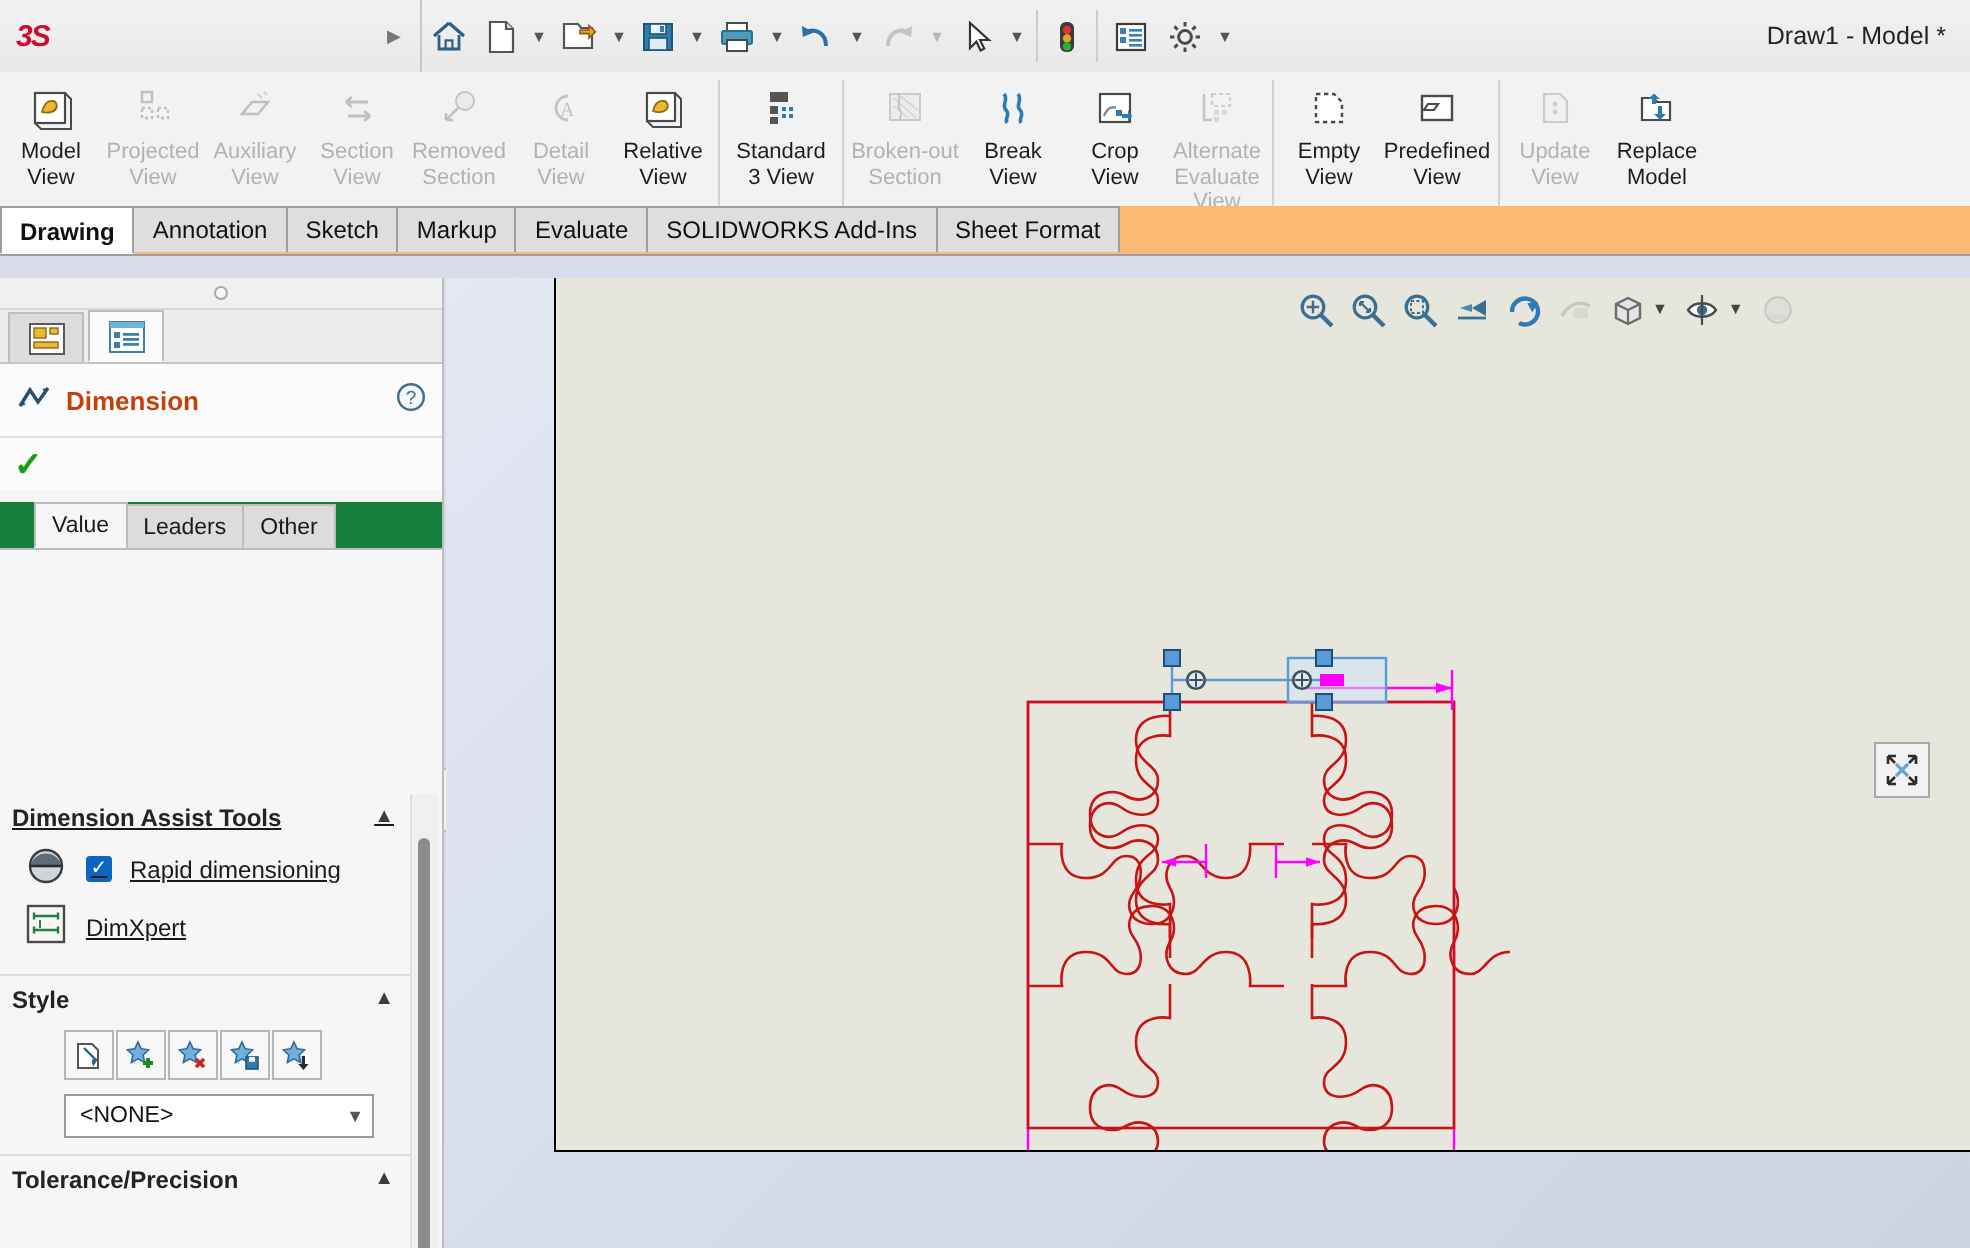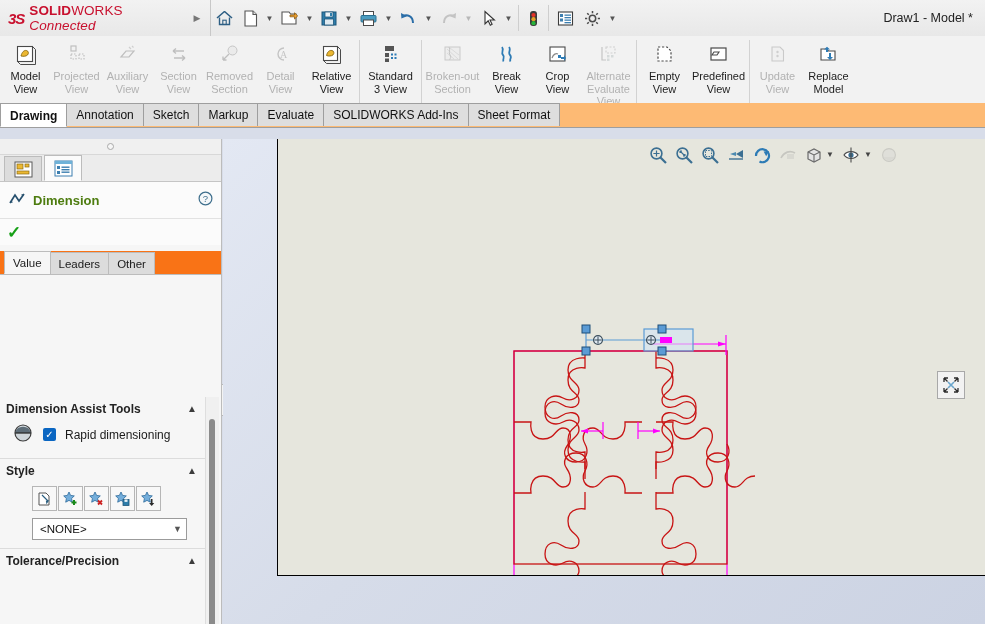--- a/index.html
+++ b/index.html
@@ -81,24 +81,24 @@
   .pm-tabs{height:26px;display:flex;align-items:flex-end;background:#ececec;border-bottom:1px solid #c5c5c5;padding-left:4px;}
   .pmtab{
     width:38px;height:25px;display:flex;align-items:center;justify-content:center;
     border:1px solid #bcbcbc;border-bottom:none;background:#dcdcdc;margin-right:2px;box-sizing:border-box;cursor:default;
   }
   .pmtab.active{background:#fbfbfb;height:26px;border-bottom:1px solid #fbfbfb;}
   .pm-header{
     height:36px;display:flex;align-items:center;gap:7px;padding:0 8px;
     background:#fbfbfb;border-bottom:1px solid #e2e2e2;
   }
-  .pm-title{font-size:13px;font-weight:bold;color:#4d7c0f;flex:1;}
+  .pm-title{font-size:13px;font-weight:bold;color:#c2410c;flex:1;}
   .pm-ok{height:26px;display:flex;align-items:center;padding-left:7px;background:#fbfbfb;}
   .pm-ok .check{color:#17a017;font-size:17px;font-weight:bold;line-height:1;}
-  .pm-vtabs{display:flex;align-items:flex-end;height:23px;padding-left:4px;background:#f97316;border-bottom:1px solid #bcbcbc;margin-top:6px;}
+  .pm-vtabs{display:flex;align-items:flex-end;height:23px;padding-left:17px;background:#15803d;border-bottom:1px solid #bcbcbc;margin-top:6px;}
   .vtab{
     height:22px;line-height:22px;padding:0 8px;font-size:11.5px;background:#dcdcdc;
     border:1px solid #bcbcbc;border-bottom:none;margin-right:-1px;box-sizing:border-box;cursor:default;
   }
   .vtab.active{background:#f6f6f6;height:23px;line-height:23px;border-bottom:1px solid #f6f6f6;}
 
   .scrollzone{position:absolute;left:0;top:258px;width:222px;height:366px;}
   .pmbody{position:absolute;left:0;top:0;width:205px;height:366px;overflow:hidden;background:#f6f6f6;}
   .grpdiv{border-top:1px solid #dcdcdc;}
   .grphdr{
@@ -154,21 +154,20 @@
   .canvas-svg{position:absolute;left:0;top:0;}
 </style>
 </head>
 <body>
 
 <div class="app">
 
   <div class="titlebar">
     <div class="brand">
       <span class="brand-logo">3<span style="letter-spacing:-2px;">S</span></span>
-      <span class="brand-txt"><b>SOLID</b><span>WORKS</span> <i>Connected</i></span>
     </div>
     <div class="tb-caret">▶</div>
     <div class="brand-sep"></div>
 
     <div class="tbgroup">
 
       <div class="tbitem" title="Home">
         <svg width="21" height="21" viewBox="0 0 21 21">
             <path d="M10.5 3.5 L3 10 M10.5 3.5 L18 10" stroke="#2e5f84" stroke-width="1.6" fill="none"></path>
             <path d="M5.5 9.5 v7 h10 v-7" stroke="#2e5f84" stroke-width="1.4" fill="none"></path>
@@ -518,41 +517,52 @@
 
     <div class="pm-vtabs">
       <div class="vtab active">Value</div>
       <div class="vtab">Leaders</div>
       <div class="vtab">Other</div>
     </div>
 
     <div class="scrollzone">
       <div class="pmbody">
 
-        <div class="grpdiv" style="border-top:none;">
+        <div class="grpdiv" style="border-top:none;text-decoration:underline;">
           <div class="grphdr">
             <span>Dimension Assist Tools</span>
             <span class="cv">▲</span>
           </div>
 
 
           <div class="row">
             <span>
               <svg width="22" height="22" viewBox="0 0 22 22">
                   <circle cx="11" cy="11" r="8" fill="#cfd6db" stroke="#3c3c3c" stroke-width="1.2"></circle>
                   <path d="M3.2 11 a8 8 0 0 1 15.6 0z" fill="#5d6d78"></path>
                   <path d="M3 11 h16" stroke="#2b2b2b" stroke-width="1.3"></path>
                 </svg>
             </span>
             <span class="cb">
                 <span>✓</span>
               </span>
             <span class="txt">Rapid dimensioning</span>
           </div>
 
+          <div class="row">
+            <span>
+              <svg width="22" height="22" viewBox="0 0 22 22">
+                  <rect x="2" y="2" width="18" height="18" fill="#f6f6f6" stroke="#4a4a4a" stroke-width="1.2"></rect>
+                  <path d="M5 7 h12 M5 5.2 v3.6 M17 5.2 v3.6" stroke="#2b7a4a" stroke-width="1.2"></path>
+                  <path d="M5 14 h12 M5 12.2 v3.6 M17 12.2 v3.6" stroke="#2b7a4a" stroke-width="1.2"></path>
+                  <path d="M8 9 v4" stroke="#2b7a4a" stroke-width="1"></path>
+                </svg>
+            </span>
+            <span class="txt">DimXpert</span>
+          </div>
         </div>
 
         <div class="grpdiv" style="margin-top:9px;">
           <div class="grphdr">
             <span>Style</span>
             <span class="cv">▲</span>
           </div>
           <div class="stylebar">
             <div class="stbtn">
               <svg width="17" height="17" viewBox="0 0 17 17">

